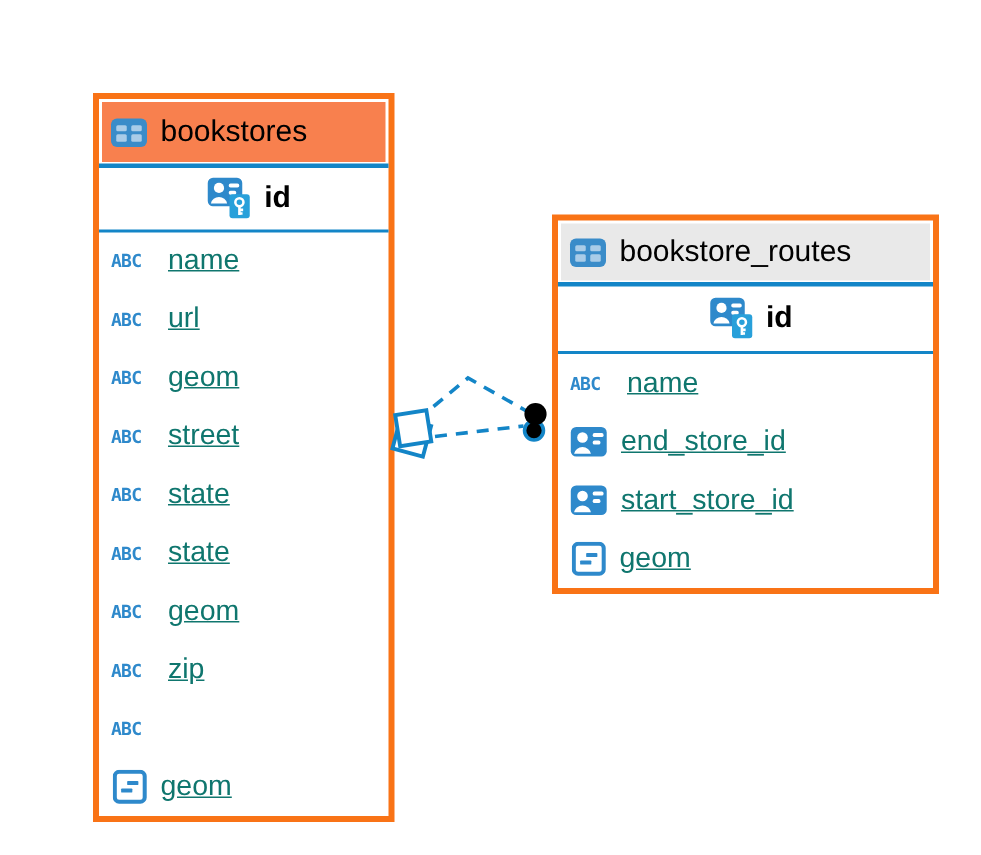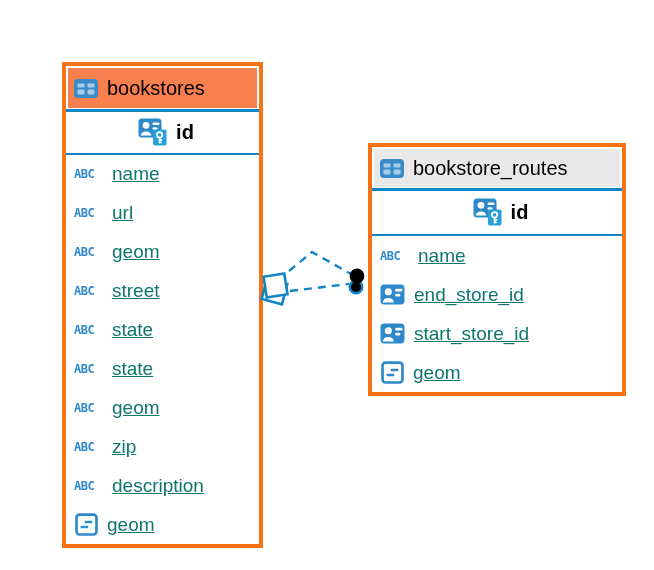--- a/index.html
+++ b/index.html
@@ -129,21 +129,20 @@
       <div class="row">
         <span class="abc">ABC</span>
         <span class="lbl">geom</span>
       </div>
       <div class="row">
         <span class="abc">ABC</span>
         <span class="lbl">zip</span>
       </div>
       <div class="row">
         <span class="abc">ABC</span>
-        <span class="lbl">description</span>
       </div>
       <div class="row">
         <svg class="ic ic-geom" viewBox="0 0 24 24">
             <use href="#sym-geom"></use>
           </svg>
         <span class="lbl">geom</span>
       </div>
     </div>
   </div>
 

